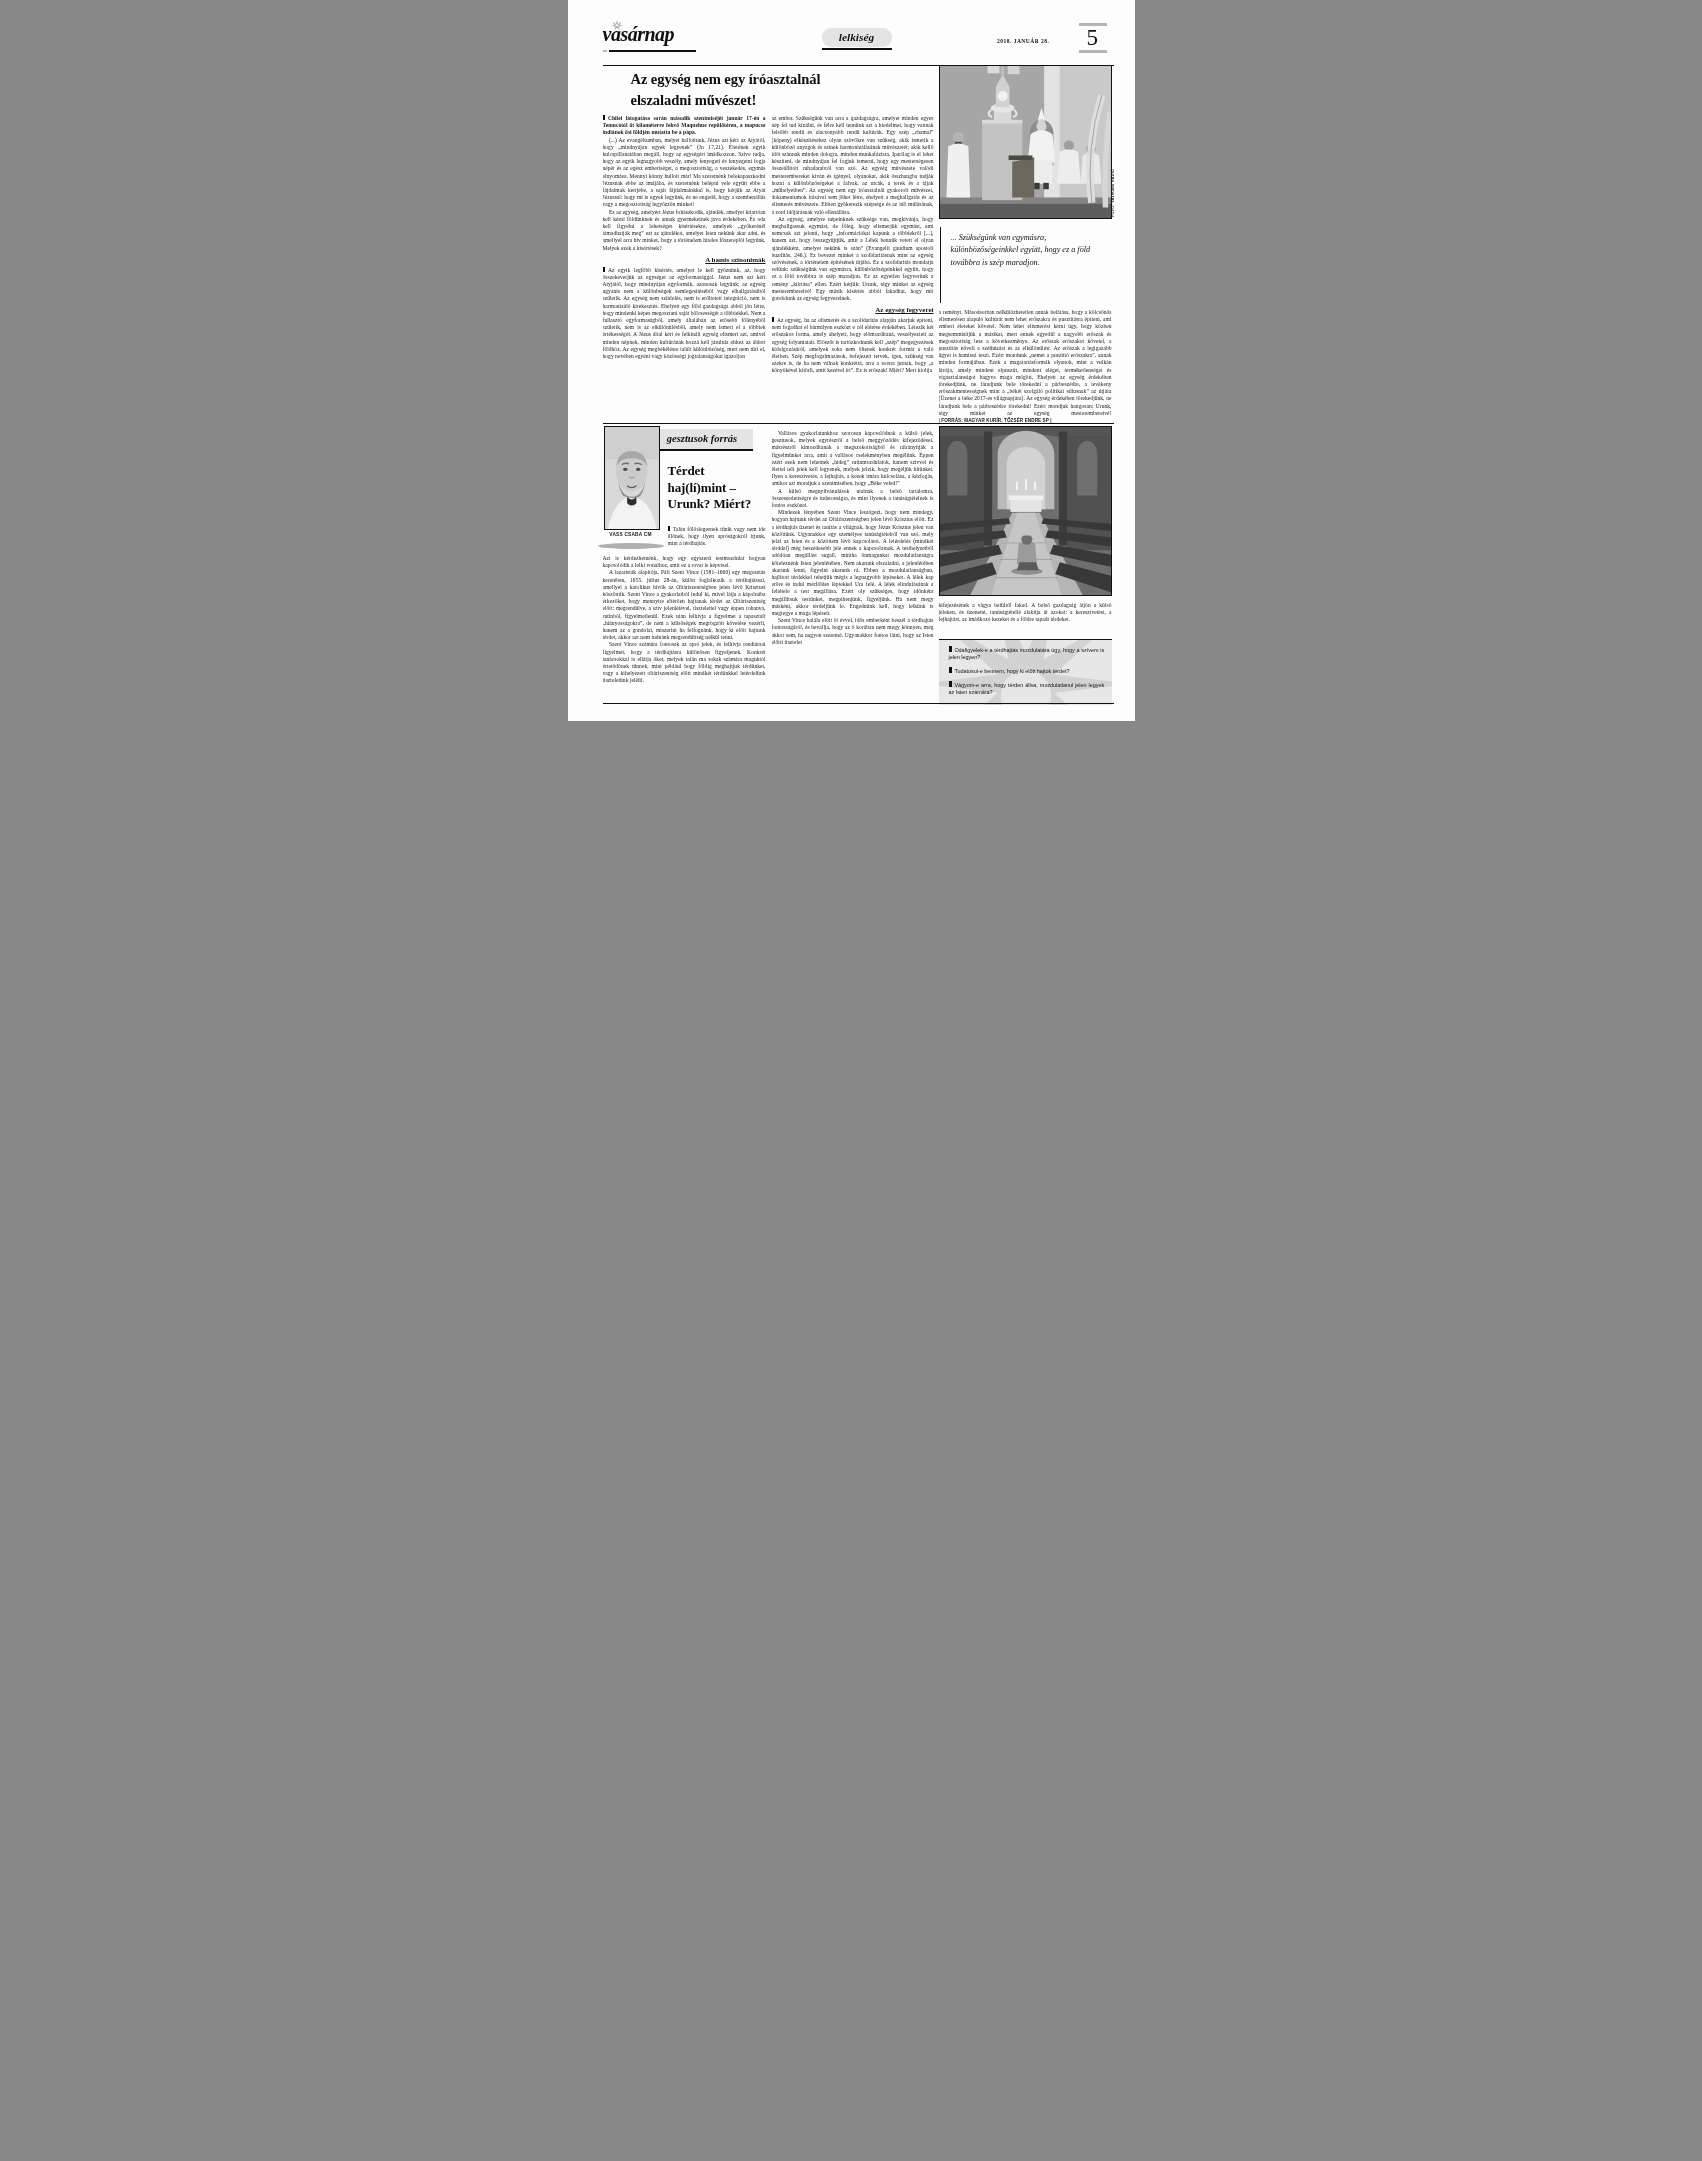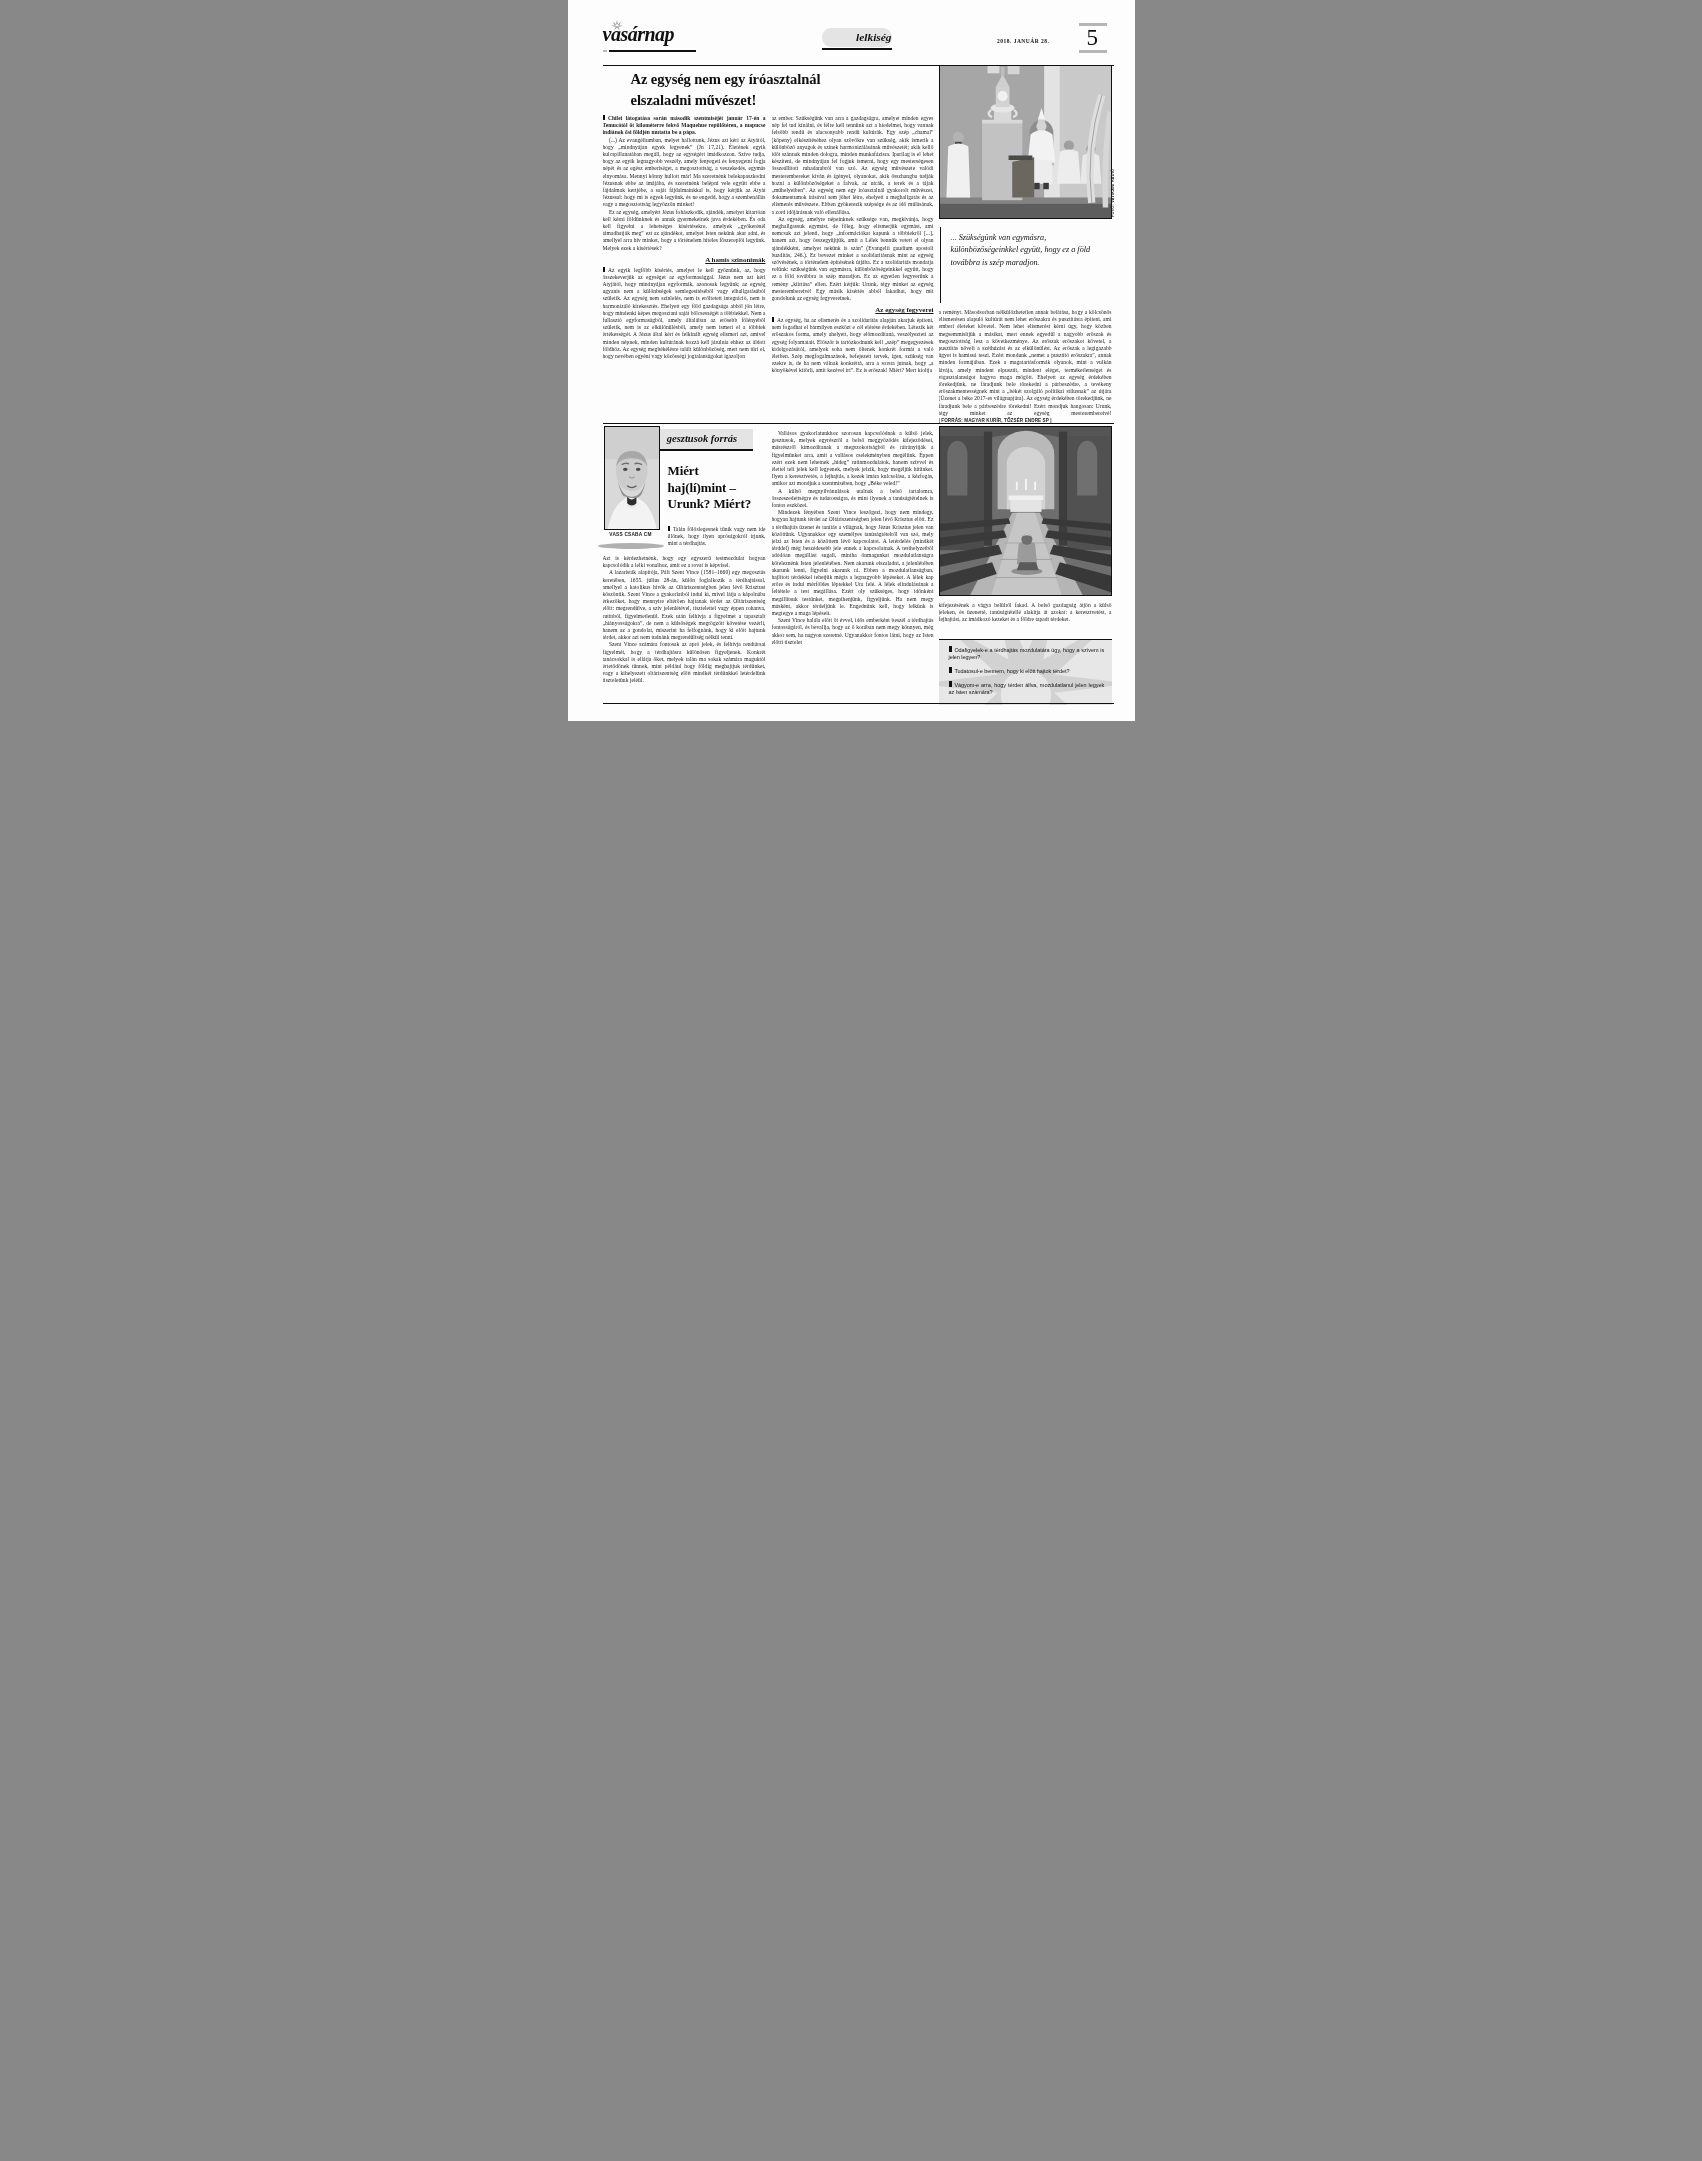--- a/index.html
+++ b/index.html
@@ -3,21 +3,21 @@
 <meta charset="utf-8">
 <style>
   html,body{margin:0;padding:0;background:#888;}
   .page{position:relative;width:567px;height:721px;background:#fdfdfd;margin:0 auto;
         font-family:"Liberation Serif",serif;color:#1a1a1a;overflow:hidden;}
   .abs{position:absolute;}
   
   .logo{font:italic bold 20px/1 "Liberation Serif",serif;letter-spacing:-0.5px;color:#101010;}
   .logo-bar{background:#101010;height:2.7px;}
   .logo-bar-gray{background:#b9b9b9;height:2.7px;}
-  .section-box{background:#e4e4e4;text-align:right;border-radius:9px;}
+  .section-box{background:#e4e4e4;text-align:center;border-radius:9px;}
   .section-box span{font:italic bold 11.4px/19px "Liberation Serif",serif;color:#101010;}
   .section-bar{background:#101010;height:2.3px;}
   .date{font:bold 5.5px/1 "Liberation Serif",serif;letter-spacing:0.5px;color:#101010;white-space:nowrap;}
   .pagenum{font:400 23px/1 "Liberation Serif",serif;color:#101010;}
   .gray-bar{background:#b5b5b5;height:3.2px;}
   .rule{background:#101010;}
   
   .a-title{font:bold 14.6px/17px "Liberation Serif",serif;color:#0d0d0d;letter-spacing:-0.1px;margin-left:28px;}
   .body-col{font:5.5px/7.2px "Liberation Serif",serif;text-align:justify;overflow:hidden;letter-spacing:0.05px;}
   .body-col p{margin:0;}
@@ -194,21 +194,21 @@
   </div>
   <div class="abs caption" style="left:36px;top:533px;width:54px;">VASS CSABA CM</div>
   <div class="abs shadow-ellipse" style="left:30px;top:543px;width:66px;height:6px;"></div>
 
   <div class="abs kicker-box" style="left:92px;top:429px;width:93px;height:20px;">
     <span>gesztusok forrás</span>
   </div>
   <div class="abs kicker-bar" style="left:92px;top:449px;width:93px;"></div>
 
   <div class="abs a2-title" style="left:100px;top:463px;width:98px;">
-    <div>Miért</div>
+    <div>Térdet</div>
     <div>haj(lí)mint –</div>
     <div>Urunk? Miért?</div>
   </div>
 
   <div class="abs body-col" style="left:100px;top:526px;width:98px;height:28px;">
     <p><span class="mk"></span><span>Talán fölöslegesnek tűnik vagy nem ide illőnek, hogy ilyen apróságokról írjunk, mint a térdhajtás.</span></p>
   </div>
 
   <div class="abs body-col" style="left:35px;top:555px;width:163px;height:137px;">
     <p>Azt is kérdezhetnénk, hogy egy egyszerű testmozdulat hogyan kapcsolódik a lelki vonalhoz, amit ez a rovat is képvisel.</p>

